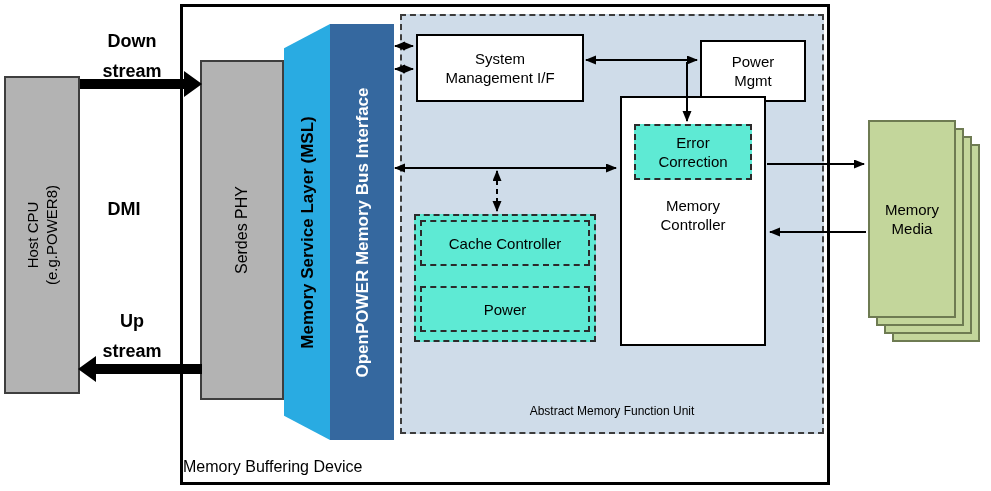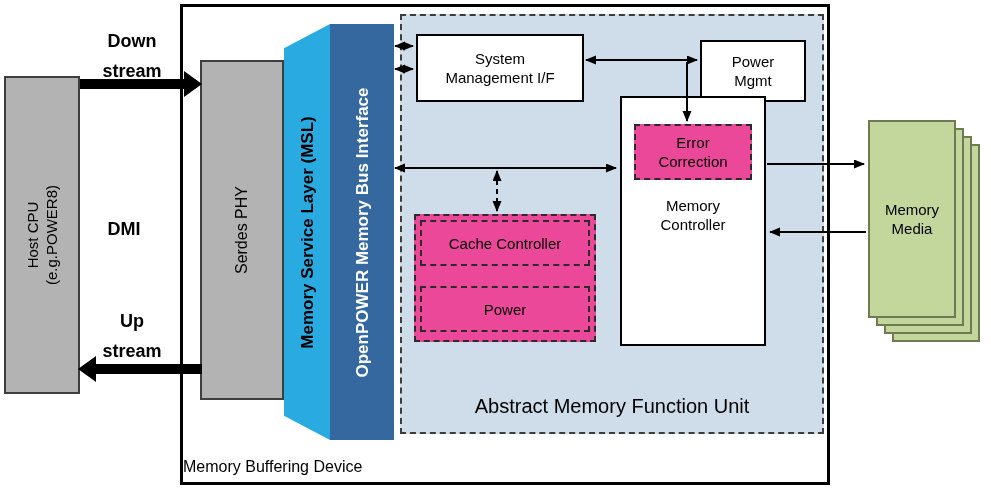--- a/index.html
+++ b/index.html
@@ -1,52 +1,52 @@
 <!DOCTYPE html>
 <html><head>
 <meta charset="utf-8">
 <style>
   html,body{margin:0;padding:0;background:#ffffff;}
   *{box-sizing:border-box;}
   #canvas{position:relative;width:991px;height:491px;font-family:"Liberation Sans",sans-serif;color:#000;background:#fff;overflow:hidden;}
   .box{position:absolute;display:flex;align-items:center;justify-content:center;text-align:center;}
   .preline{white-space:pre-line;}
   .solid{background:#fff;border:2px solid #000;}
-  .dashedb{background:#ec4899;border:2px dashed #2b2b2b;}
+  .dashedb{background:#5eead4;border:2px dashed #2b2b2b;}
   .grayb{background:#b3b3b3;border:2px solid #3e3e3e;}
   .vtext{transform:rotate(-90deg);white-space:nowrap;}
   .vtext.preline{white-space:pre-line;}
   .fs15{font-size:15px;line-height:19px;}
   .fs16{font-size:16px;line-height:20px;}
   .fs17{font-size:17px;line-height:21px;}
   .bold{font-weight:bold;}
   .external-label{position:absolute;text-align:center;font-weight:bold;font-size:18px;line-height:30px;white-space:pre-line;}
   #device{position:absolute;left:180px;top:4px;width:650px;height:481px;border:3px solid #000;background:#fff;}
   #device-label{position:absolute;left:0;right:0;bottom:6px;font-size:16px;}
   #amfu{position:absolute;left:400px;top:14px;width:424px;height:420px;background:#cfdce9;border:2px dashed #3c3c3c;}
-  #amfu-label{position:absolute;left:0;right:0;bottom:14px;text-align:center;font-size:20px;}
+  #amfu-label{position:absolute;left:0;right:0;bottom:14px;text-align:center;font-size:12px;}
   #msl{position:absolute;left:284px;top:24px;width:46px;height:416px;background:#29abe2;display:flex;align-items:center;justify-content:center;clip-path:polygon(0 5.8%,100% 0,100% 100%,0 94.2%);}
   #bus{position:absolute;left:330px;top:24px;width:64px;height:416px;background:#35689f;display:flex;align-items:center;justify-content:center;color:#fff;}
   #mc-label{position:absolute;left:0;right:0;top:98px;text-align:center;}
   .media-box{position:absolute;width:88px;height:198px;background:#c3d69b;border:2px solid #6e7b52;}
   svg.overlay{position:absolute;left:0;top:0;z-index:6;pointer-events:none;}
 </style>
 </head>
 <body>
 
 <div id="canvas">
 
   <div class="box grayb" style="left:4px;top:76px;width:76px;height:318px;">
     <span class="vtext preline fs15" style="text-align:center;">Host CPU
 (e.g.POWER8)</span>
   </div>
 
   <div class="external-label" style="left:84px;top:26px;width:96px;">Down
 stream</div>
-  <div class="external-label" style="left:92px;top:194px;width:64px;margin-top:20px;">DMI</div>
+  <div class="external-label" style="left:92px;top:194px;width:64px;">DMI</div>
   <div class="external-label" style="left:84px;top:306px;width:96px;">Up
 stream</div>
 
   <div id="device">
     <div id="device-label">Memory Buffering Device</div>
   </div>
 
   <div id="amfu">
     <div id="amfu-label">Abstract Memory Function Unit</div>
   </div>

